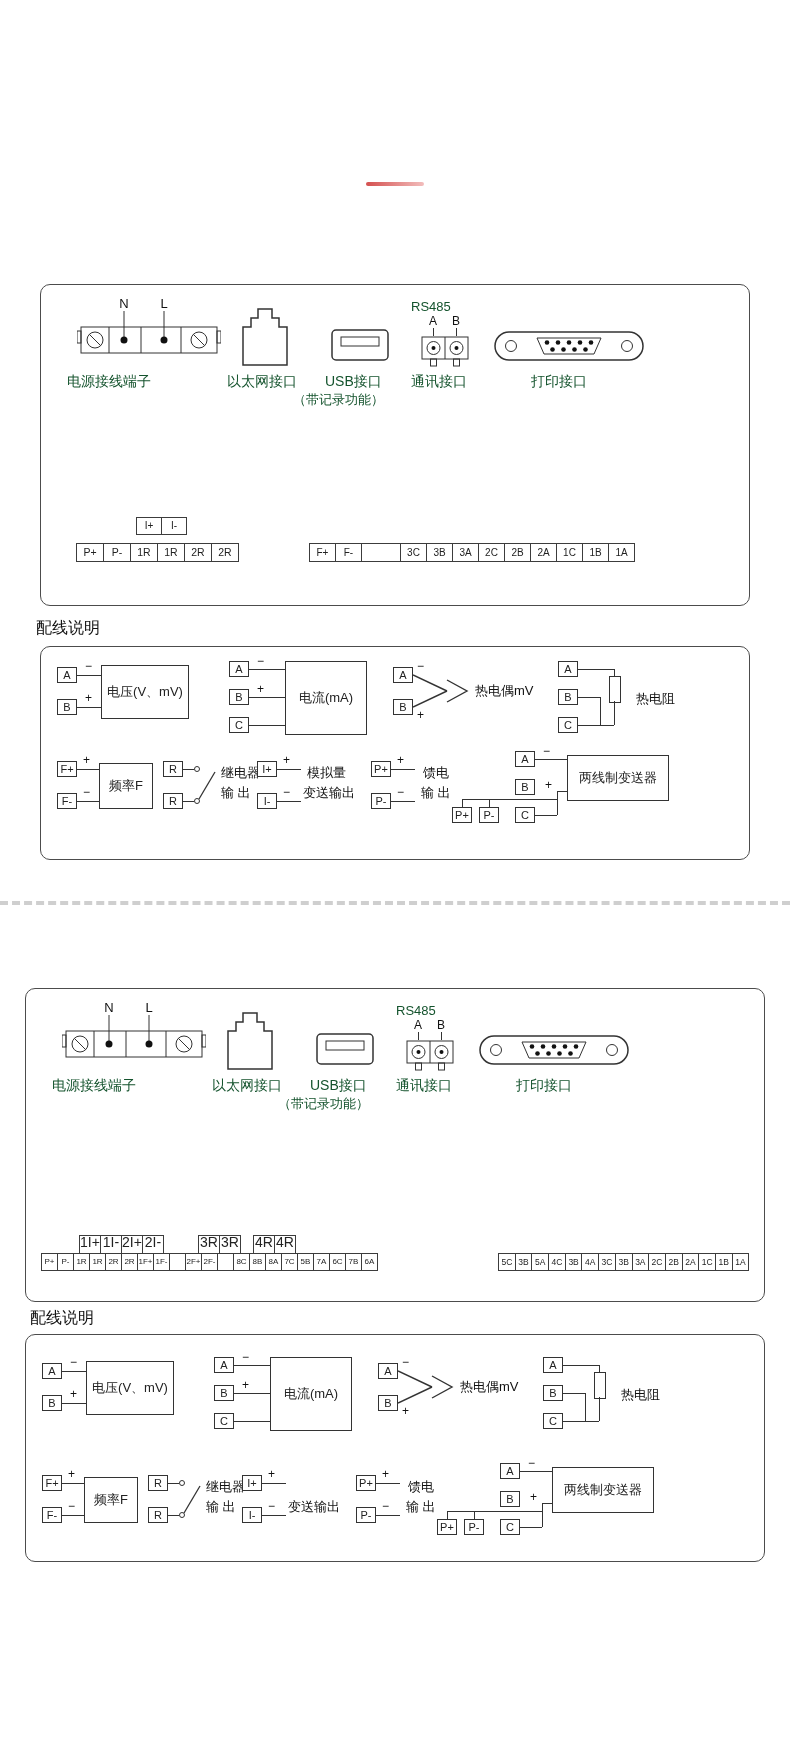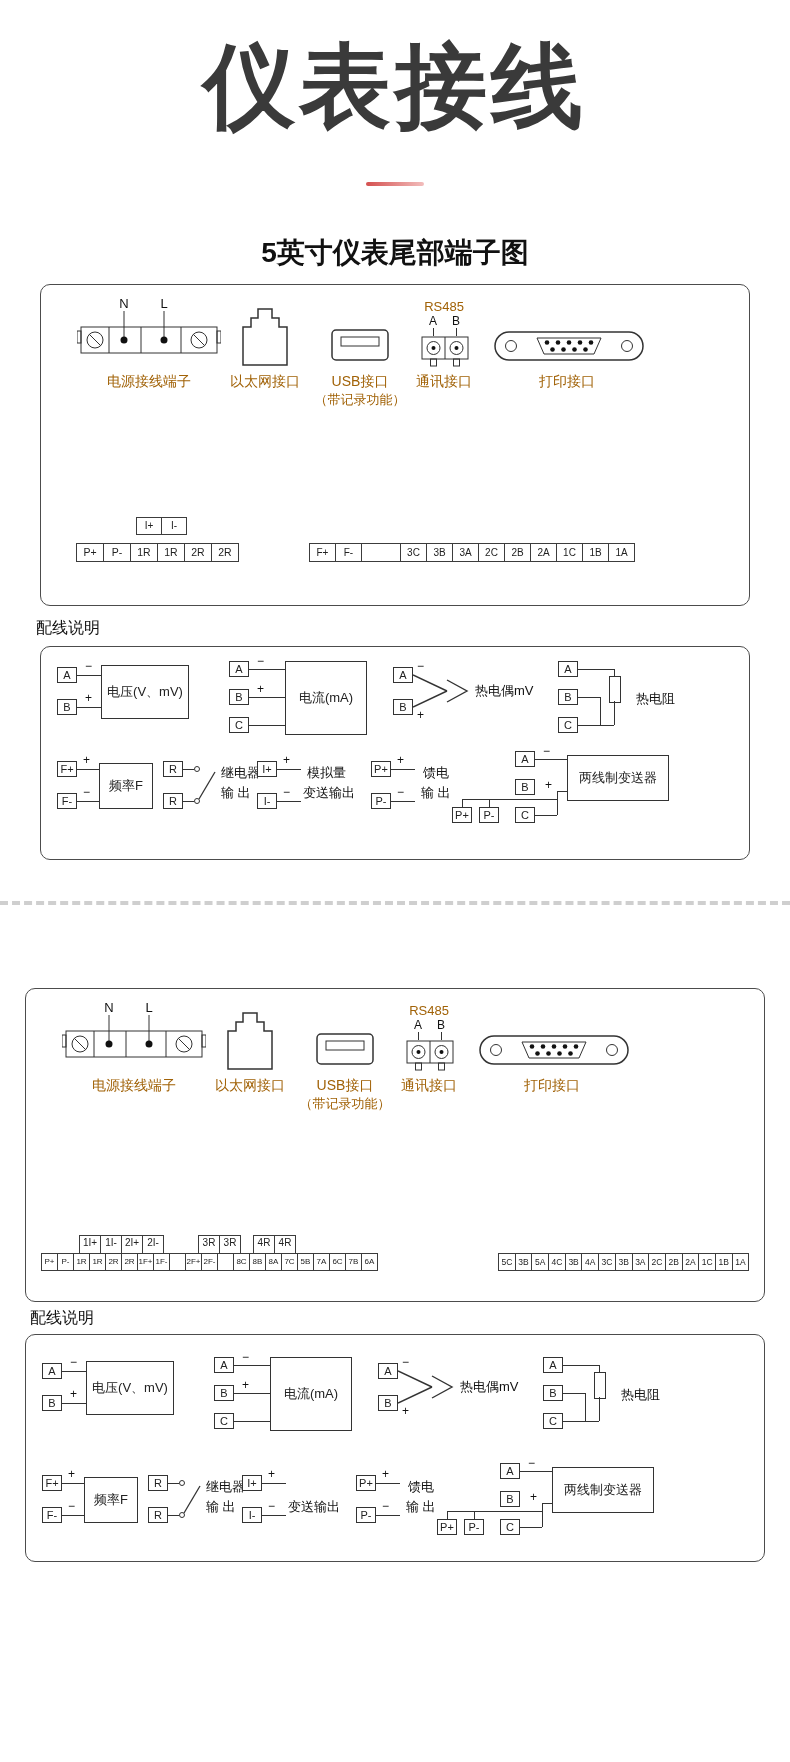--- a/index.html
+++ b/index.html
@@ -5,54 +5,52 @@
   html,body{margin:0;padding:0;background:#fff}
   .page{position:relative;width:790px;height:1762px;background:#fff;overflow:hidden;
         font-family:"Liberation Sans",sans-serif;color:#222}
   .abs{position:absolute}
   .main-title{position:absolute;top:36px;left:0;width:100%;text-align:center;
         font-size:92px;font-weight:900;color:#3a3a3a;letter-spacing:4px;line-height:1.1}
   .title-divider{position:absolute;top:182px;left:50%;transform:translateX(-50%);
         width:58px;height:4px;border-radius:2px;background:linear-gradient(90deg,#d4504f,#f2bdbc)}
   .sec-title{position:absolute;left:0;width:100%;text-align:center;font-size:28px;font-weight:700;color:#111}
   .box{position:absolute;border:1.5px solid #4c4c4c;border-radius:10px;background:#fff}
-  .caption{position:absolute;text-align:center;font-size:14px;color:#a16207;white-space:nowrap}
+  .caption{position:absolute;font-size:14px;color:#14532d;white-space:nowrap}
   .note-label{position:absolute;font-size:16px;color:#111}
   .dashed-div{position:absolute;left:0;width:790px;border-top:4px dashed #cfcfcf}
   .strip{position:absolute;display:flex}
   .cell{border:1px solid #3c3c3c;background:#fff;text-align:center;box-sizing:border-box;
         overflow:hidden;white-space:nowrap}
   .strip .cell{margin-left:-1px}
   .strip .cell:first-child{margin-left:0}
   .c26{width:26px;height:18px;line-height:16px;font-size:10px}
   .c28{width:28px;height:19px;line-height:17px;font-size:10.5px}
   .c27{width:27px;height:19px;line-height:17px;font-size:10px}
   .cwide{width:40px;height:19px}
-  .c22{width:22px;height:30px;line-height:13px;font-size:10px}
+  .c22{width:22px;height:30px;line-height:13px;font-size:14px}
   .c17{width:17px;height:18px;line-height:16px;font-size:8px}
   .c18{width:17.7px;height:18px;line-height:16px;font-size:8.5px}
   .tbox{position:absolute;width:20px;height:16px;border:1px solid #333;background:#fff;
         font-size:11px;line-height:14px;text-align:center;box-sizing:border-box}
   .bigbox{position:absolute;border:1px solid #333;background:#fff;display:flex;align-items:center;
         justify-content:center;font-size:13px;white-space:nowrap}
   .hl{position:absolute;height:1px;background:#333}
   .vl{position:absolute;width:1px;background:#333}
   .sign{position:absolute;font-size:12px;line-height:12px;color:#111}
   .dlabel{position:absolute;font-size:13px;color:#111;white-space:nowrap}
   .slabel{position:absolute;font-size:12px;color:#111;text-align:center}
 </style>
 </head>
 <body>
 
 <div class="page">
 
-  <div class="main-title">仪表接线</div>
   <div class="title-divider"></div>
 
-  <div class="sec-title" style="top:234px">5英寸仪表尾部端子图</div>
 
   <div class="box" style="left:40px;top:284px;width:708px;height:320px">
 
     <svg class="abs" style="left:36px;top:12px" width="144" height="68" viewBox="0 0 144 68">
       <text x="47" y="11" font-size="13" text-anchor="middle" fill="#111">N</text>
       <text x="87" y="11" font-size="13" text-anchor="middle" fill="#111">L</text>
       <g stroke="#333" fill="none">
         <line x1="47" y1="14" x2="47" y2="40"></line>
           <line x1="87" y1="14" x2="87" y2="40"></line>
         <rect x="4" y="30" width="136" height="26"></rect>

